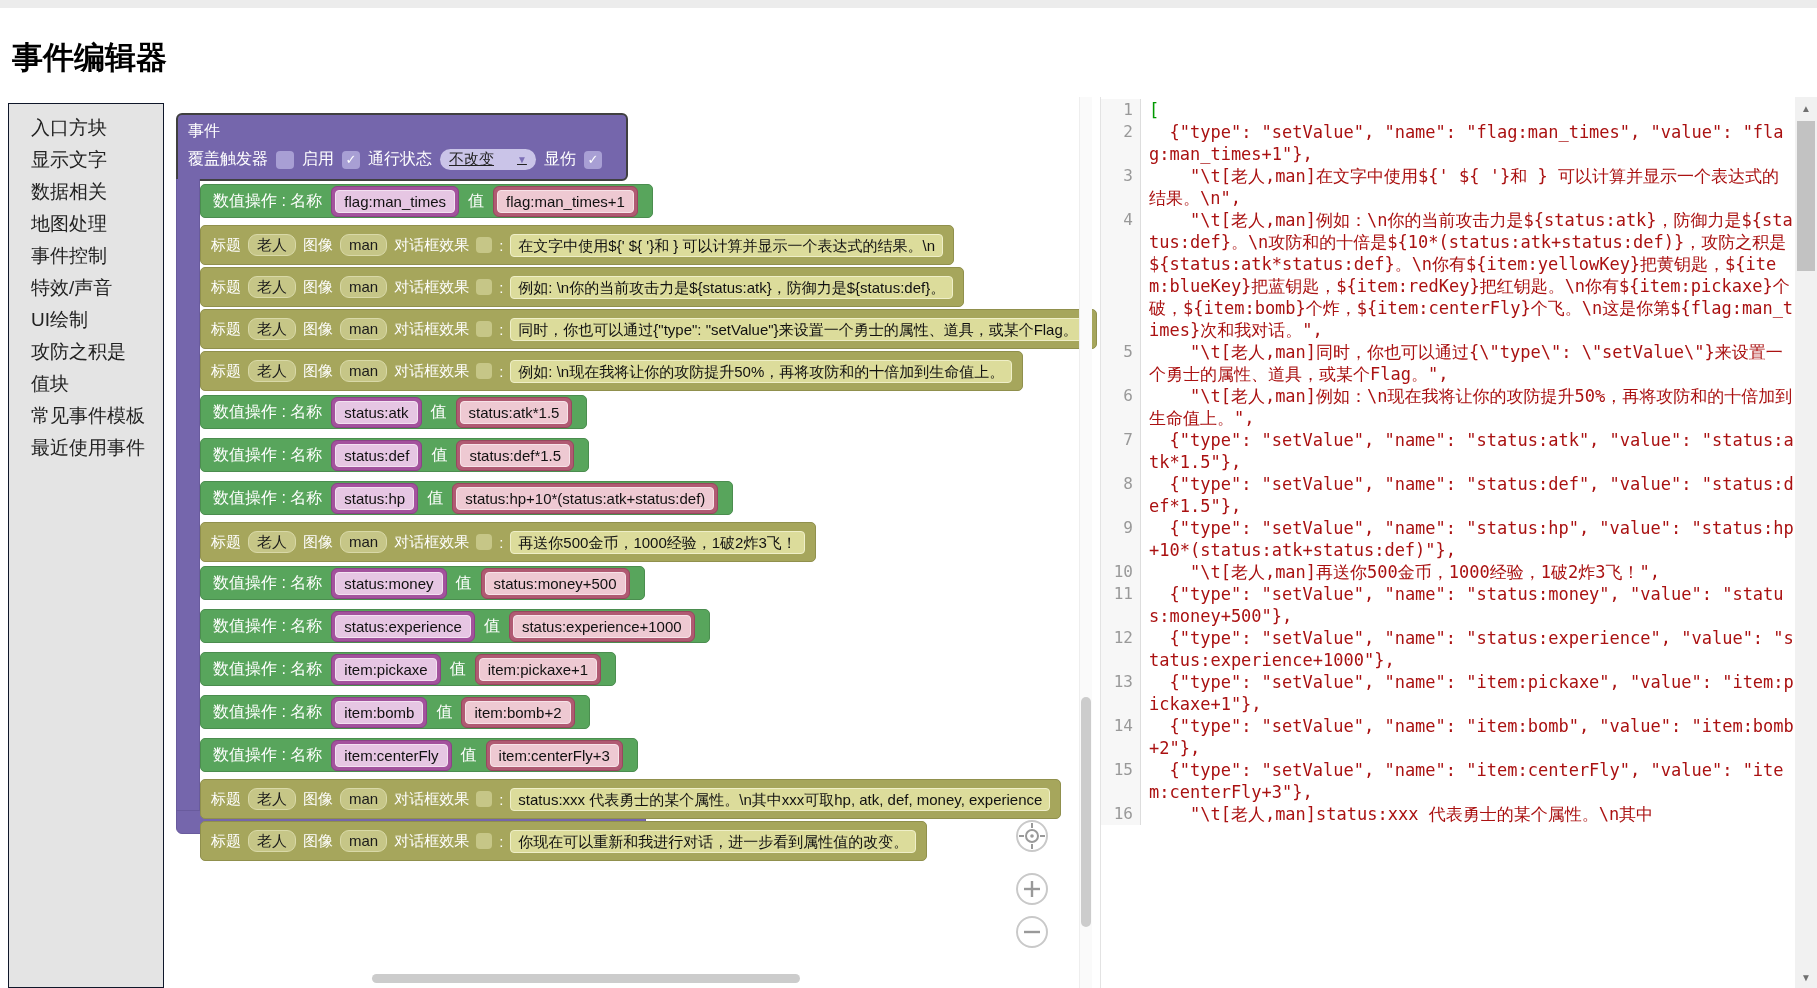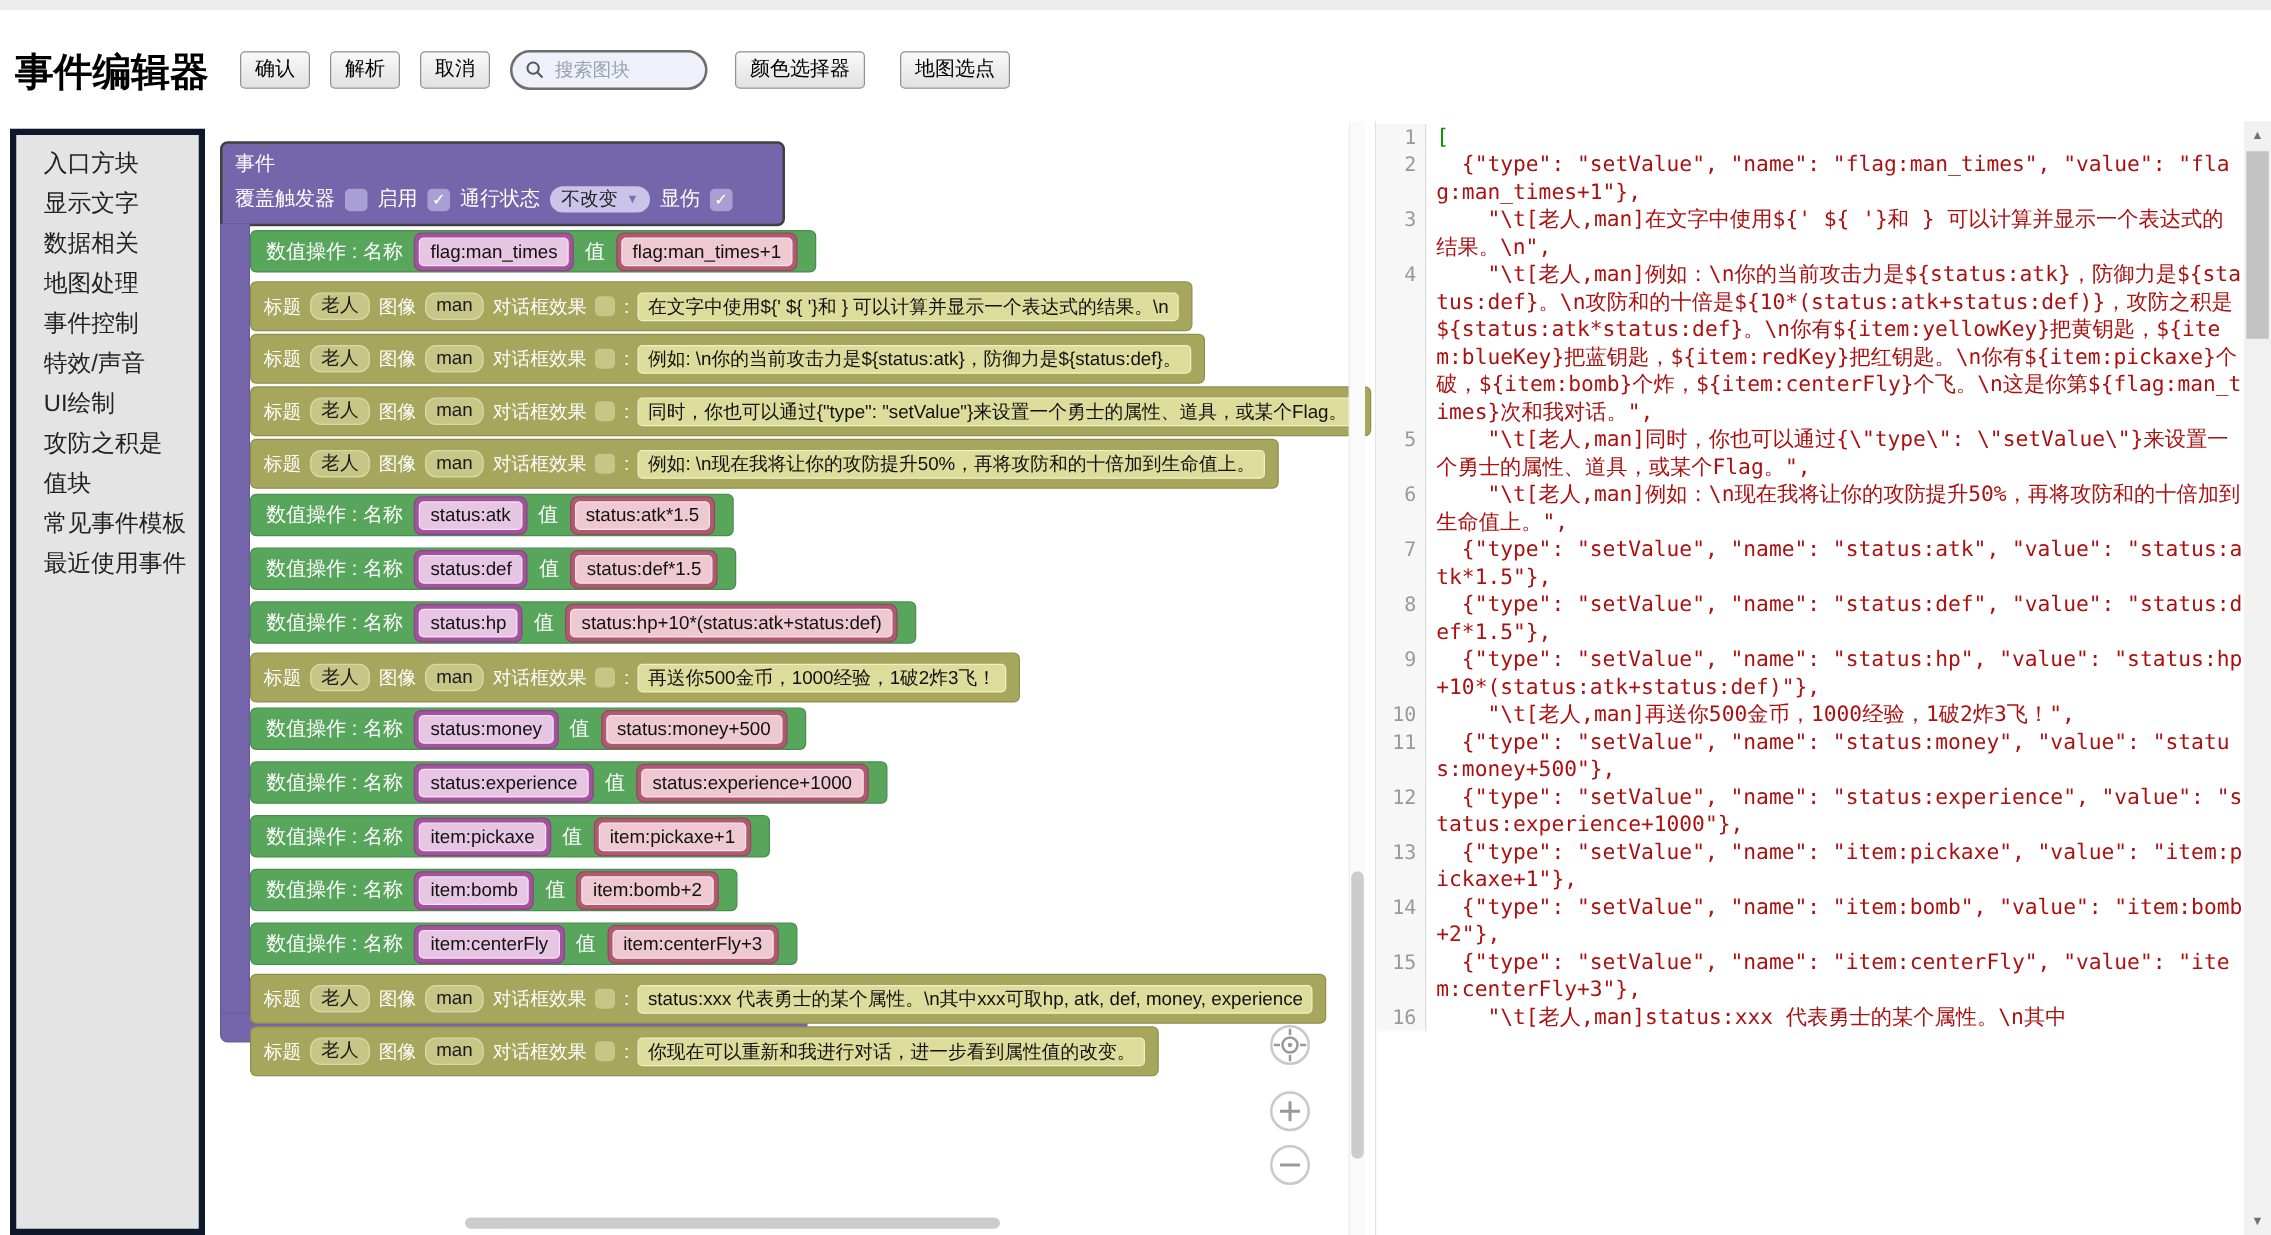--- a/index.html
+++ b/index.html
@@ -12,34 +12,34 @@
   .toolbar{position:absolute;left:192px;top:40px;display:flex;align-items:center;gap:16px;}
   .tb-btn{border:1px solid #8f8f8f;background:linear-gradient(#f9f9f9,#e1e1e1);
           border-radius:4px;padding:4px 11px;font-size:16px;color:#000;line-height:20px;cursor:pointer;}
   .search-wrap{display:flex;align-items:center;gap:6px;height:24px;padding:2px 10px;
                border:2px solid #6d6d6d;border-radius:16px;background:#eef1fa;}
   .search-wrap input{border:none;outline:none;background:transparent;width:108px;font-size:15px;color:#333;}
   .search-wrap input::placeholder{color:#9aa0ad;}
 
   
   .sidebar{position:absolute;left:8px;top:103px;width:156px;bottom:0;
-           background:#e4e4e4;border:5px solid #0f172a;box-sizing:border-box;}
+           background:#e4e4e4;border:1px solid #0f172a;box-sizing:border-box;}
   .side-item{padding:2px 0 2px 22px;font-size:19px;line-height:28px;color:#222;cursor:pointer;}
 
   
   .canvas{position:absolute;left:164px;top:97px;width:936px;bottom:0;background:#fff;overflow:hidden;}
   .ev{position:absolute;left:12px;top:16px;}
   .ev-head{width:452px;background:#7566ac;border:2px solid #404040;border-radius:6px 6px 6px 0;
            padding:6px 10px 9px;box-sizing:border-box;}
   .ev-title{color:#fff;font-size:16px;}
   .ev-fields{display:flex;align-items:center;gap:8px;margin-top:7px;color:#fff;font-size:16px;}
   .cb{width:18px;height:18px;border-radius:4px;background:#a89fd4;display:flex;align-items:center;
       justify-content:center;color:#fff;font-size:13px;font-weight:700;cursor:pointer;}
   .dd{background:#cac4e8;border-radius:11px;padding:1px 9px;color:#222;display:flex;align-items:center;
-      gap:7px;font-size:15px;cursor:pointer;}
+      gap:23px;font-size:15px;cursor:pointer;text-decoration:underline;}
   .dd .caret{color:#7d6fb6;font-size:10px;}
   .spine{position:absolute;left:0;top:66px;width:24px;height:633px;background:#7566ac;
          border:1px solid #695b9d;border-top:none;box-sizing:border-box;}
   .ev-foot{position:absolute;left:0;top:697px;width:470px;height:24px;background:#7566ac;
            border:1px solid #695b9d;border-radius:0 0 6px 6px;box-sizing:border-box;}
   .stack{position:absolute;left:24px;top:68px;display:flex;flex-direction:column;align-items:flex-start;}
   .row{display:inline-flex;align-items:center;white-space:nowrap;box-sizing:border-box;}
   .row.g{background:#58a55c;border:1px solid #4b8d4f;border-radius:5px;height:34px;
          padding:0 14px 0 12px;margin:3px 0 6px;color:#fff;font-size:16px;gap:9px;}
   .row.o{background:#a6a65c;border:1px solid #90904d;border-radius:5px;height:40px;
@@ -76,36 +76,20 @@
   .pthumb{position:absolute;left:2px;right:2px;top:24px;height:150px;background:#c2c2c2;cursor:pointer;}
 </style>
 </head>
 <body>
 
 <div class="app">
   <div class="top-strip"></div>
 
   <div class="page-title">事件编辑器</div>
 
-  <div class="toolbar">
-    <button class="tb-btn">确认</button>
-    <button class="tb-btn">解析</button>
-    <button class="tb-btn">取消</button>
-    <div class="search-wrap">
-      <span style="display:flex;">
-        <svg width="16" height="16" viewBox="0 0 16 16">
-            <circle cx="6.5" cy="6.5" r="4.5" fill="none" stroke="#555" stroke-width="1.6"></circle>
-            <line x1="10" y1="10" x2="14" y2="14" stroke="#555" stroke-width="1.6"></line>
-          </svg>
-      </span>
-      <input placeholder="搜索图块" style="">
-    </div>
-    <button class="tb-btn" style="margin-left:6px;">颜色选择器</button>
-    <button class="tb-btn" style="margin-left:12px;">地图选点</button>
-  </div>
 
   <div class="sidebar">
     <div style="padding-top:8px;">
         <div class="side-item">入口方块</div>
         <div class="side-item">显示文字</div>
         <div class="side-item">数据相关</div>
         <div class="side-item">地图处理</div>
         <div class="side-item">事件控制</div>
         <div class="side-item">特效/声音</div>
         <div class="side-item">UI绘制</div>

